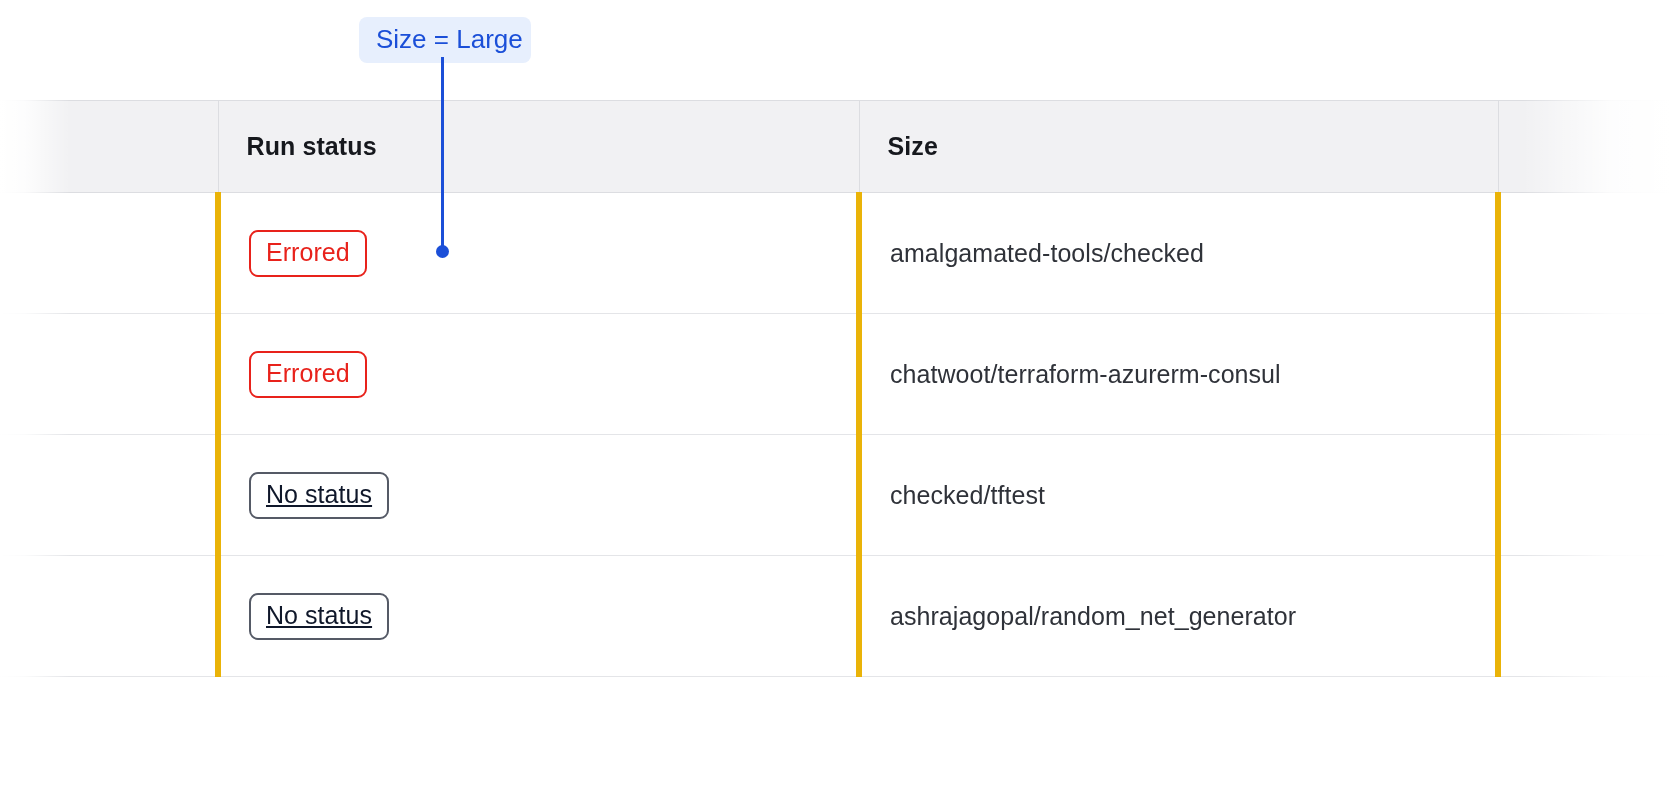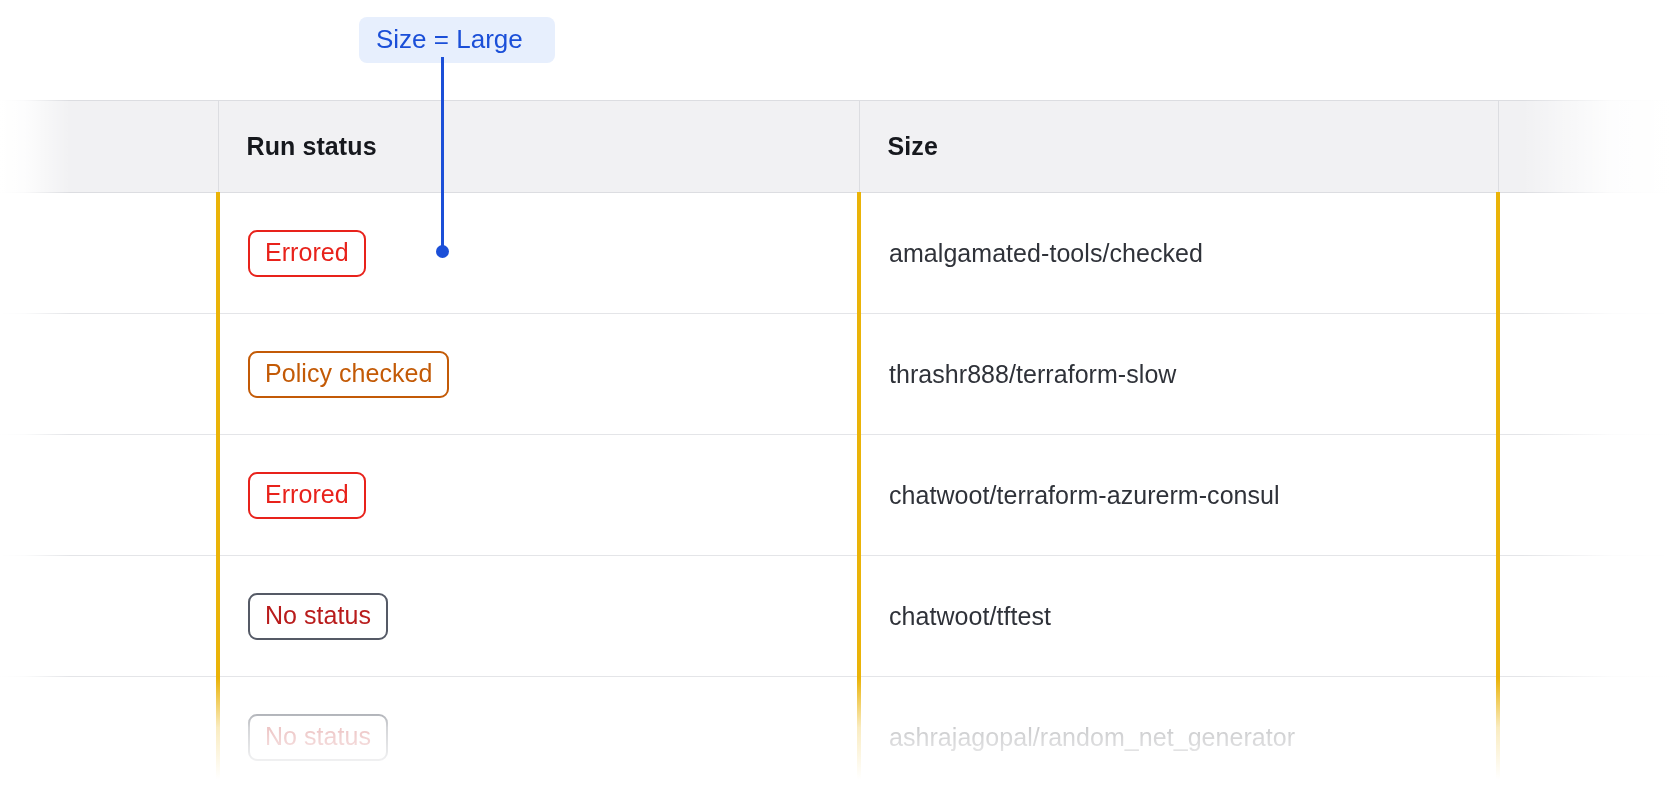--- a/index.html
+++ b/index.html
@@ -62,21 +62,21 @@
     color: #16181d;
     letter-spacing: 0.1px;
   }
   .table thead th.gutter-head { padding: 0; }
   .table thead th.tail-head { border-right: none; }
 
   .table tbody td {
     height: 120px;
     background: #ffffff;
     border-bottom: 1px solid #e4e5e8;
-    border-right: 4px solid #eab308;
+    border-right: 6px solid #eab308;
     padding: 0 0 0 28px;
     vertical-align: middle;
     font-size: 25px;
     color: #2f3239;
     letter-spacing: 0.05px;
     white-space: nowrap;
   }
   .table tbody td.gutter-cell { padding: 0; }
   .table tbody td.tail-cell { border-right: none; }
 
@@ -96,21 +96,22 @@
   .badge.errored {
     border-color: #e8221b;
     color: #e8221b;
   }
   .badge.policy {
     border-color: #c35a06;
     color: #c35a06;
   }
   .badge.none {
     border-color: #555a66;
-    color: #b91c1c;
+    color: #0f172a;
+    text-decoration: underline;
   }
 
   
   .fade-left {
     position: absolute;
     left: 0; top: 0;
     width: 70px; height: 788px;
     background: linear-gradient(to right, #ffffff 0%, rgba(255,255,255,0.85) 35%, rgba(255,255,255,0) 100%);
     pointer-events: none;
     z-index: 6;
@@ -134,21 +135,21 @@
 
   
   .callout {
     position: absolute;
     left: 359px;
     top: 17px;
     z-index: 10;
     background: #e7effd;
     color: #1b4fd8;
     border-radius: 8px;
-    padding: 9px 32px 11px 17px;
+    padding: 9px 8px 11px 17px;
     font-size: 26px;
     line-height: 1;
     white-space: nowrap;
   }
   .callout-line {
     position: absolute;
     left: 441px;
     top: 57px;
     width: 3px;
     height: 190px;
@@ -191,44 +192,36 @@
 
         <tr>
           <td class="gutter-cell"></td>
           <td>
             <span class="badge errored">Errored</span>
           </td>
           <td>amalgamated-tools/checked</td>
           <td class="tail-cell"></td>
         </tr>
 
-        <tr>
-          <td class="gutter-cell"></td>
-          <td>
-            <span class="badge policy">Policy checked</span>
-          </td>
-          <td>thrashr888/terraform-slow</td>
-          <td class="tail-cell"></td>
-        </tr>
 
         <tr>
           <td class="gutter-cell"></td>
           <td>
             <span class="badge errored">Errored</span>
           </td>
           <td>chatwoot/terraform-azurerm-consul</td>
           <td class="tail-cell"></td>
         </tr>
 
         <tr>
           <td class="gutter-cell"></td>
           <td>
             <span class="badge none">No status</span>
           </td>
-          <td>chatwoot/tftest</td>
+          <td>checked/tftest</td>
           <td class="tail-cell"></td>
         </tr>
 
         <tr>
           <td class="gutter-cell"></td>
           <td>
             <span class="badge none">No status</span>
           </td>
           <td>ashrajagopal/random_net_generator</td>
           <td class="tail-cell"></td>

